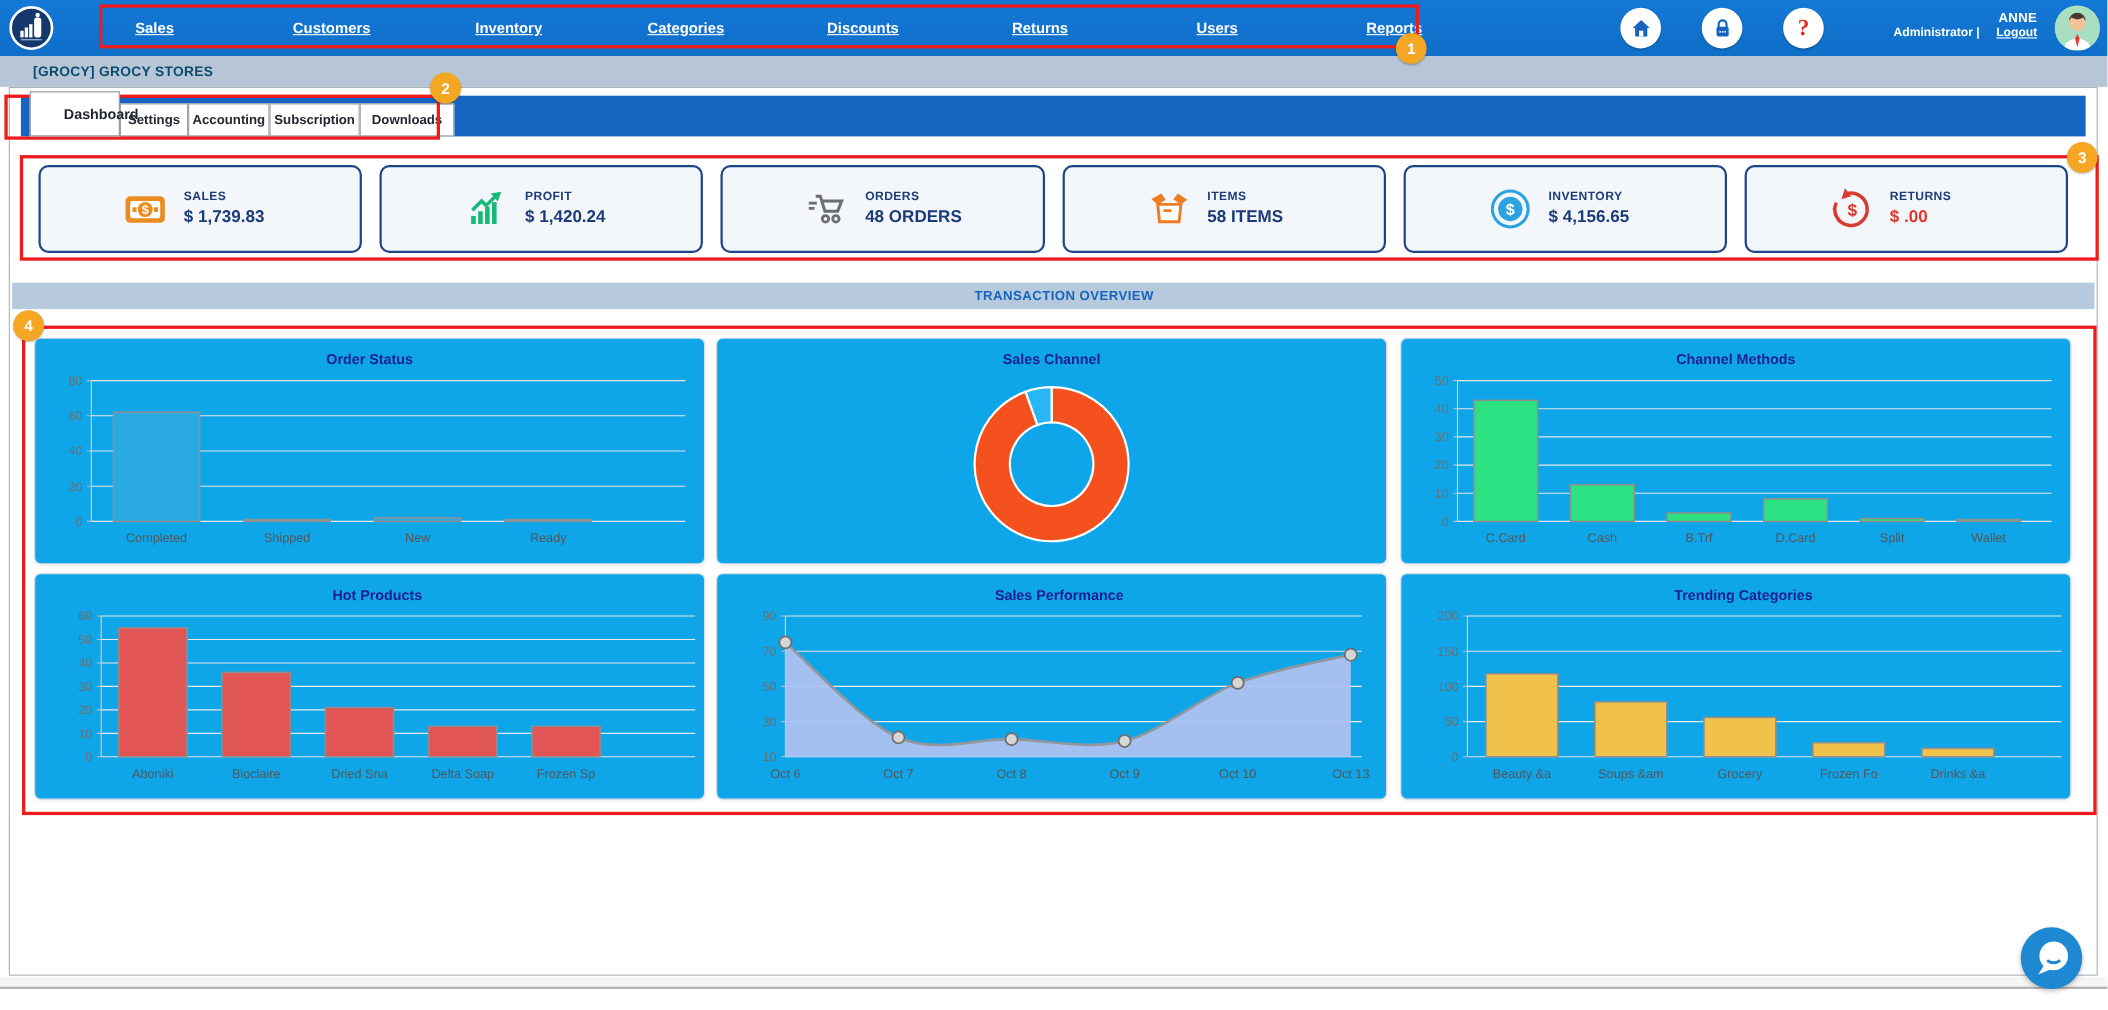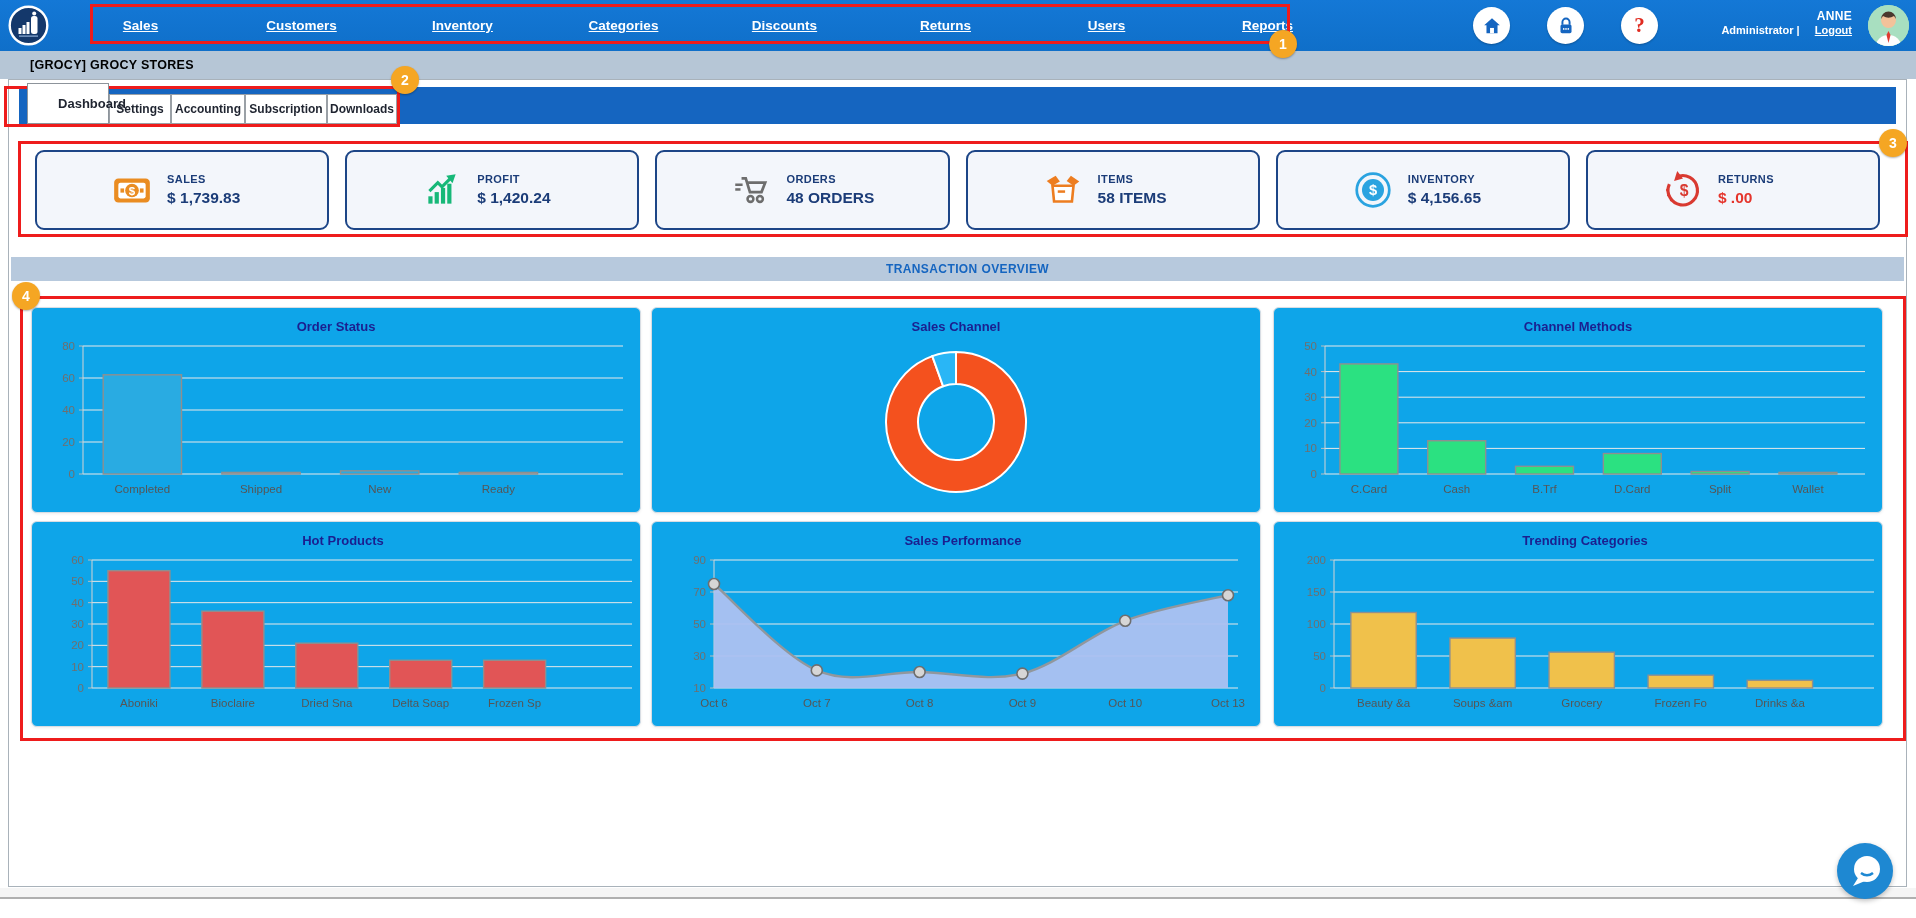--- a/index.html
+++ b/index.html
@@ -17,34 +17,34 @@
   .nav-circle.help { left:1621px; }
   .help-q { color:#e02b20; font-size:21px; font-weight:bold; font-family:"Liberation Serif", serif; }
   .user-block { position:absolute; right:64px; top:9px; text-align:right; color:#fff; line-height:1.25; }
   .user-name { font-weight:bold; font-size:12px; letter-spacing:.3px; }
   .user-sub { font-weight:bold; font-size:11px; }
   .user-sub .logout { text-decoration:underline; cursor:pointer;padding-left:12px; }
   .avatar { position:absolute; left:1868px; top:5px; width:41px; height:41px; border-radius:50%; overflow:hidden; background:#a8dfc0; cursor:pointer; }
 
   
   .breadcrumb-bar { position:absolute; left:0; top:51px; width:1916px; height:28px; background:#b6c6d6; display:flex; align-items:center; }
-  .breadcrumb-text { margin-left:30px; color:#000000; font-weight:bold; font-size:12.5px; letter-spacing:.3px; }
+  .breadcrumb-text { margin-left:30px; color:#0c4a6e; font-weight:bold; font-size:12.5px; letter-spacing:.3px; }
 
   
   .frame { position:absolute; left:8px; top:79px; width:1899px; height:808px; background:#fff; border:1px solid #a9b2ba; }
 
   
   .tabstrip { position:absolute; left:10px; right:10px; top:7px; height:37px; background:#1565c0; }
   .tab { position:absolute; top:7px; height:30px; background:#fff; border:1px solid #9aa0a6; color:#1f2430; font-weight:bold; font-size:12px; display:flex; align-items:center; justify-content:center; cursor:pointer; }
   .tab.active { top:-4px; height:41px; font-size:13px; border-color:#8d949b; z-index:2;padding-left:48px; }
   .tab.t0 { left:8px;  width:82px; }
   .tab.t1 { left:90px; width:62px; }
   .tab.t2 { left:152px; width:74px; }
   .tab.t3 { left:226px; width:82px; }
-  .tab.t4 { left:308px; width:70px; }
+  .tab.t4 { left:308px; width:86px; }
 
   
   .stats-row { position:absolute; left:26px; right:26px; top:70px; height:80px; display:flex; gap:16px; }
   .stat-card { flex:1; background:#f3f6fb; border:2px solid #1c4587; border-radius:9px; display:flex; align-items:center; justify-content:center; gap:14px; }
   .stat-icon { width:42px; height:42px; flex:0 0 42px; }
   .stat-text { display:flex; flex-direction:column; gap:4px; min-width:86px; }
   .stat-label { color:#1b3c78; font-weight:bold; font-size:11px; letter-spacing:.4px; }
   .stat-value { color:#1b3c78; font-weight:bold; font-size:15.5px; }
   .stat-value--red { color:#e5342b; }
 

